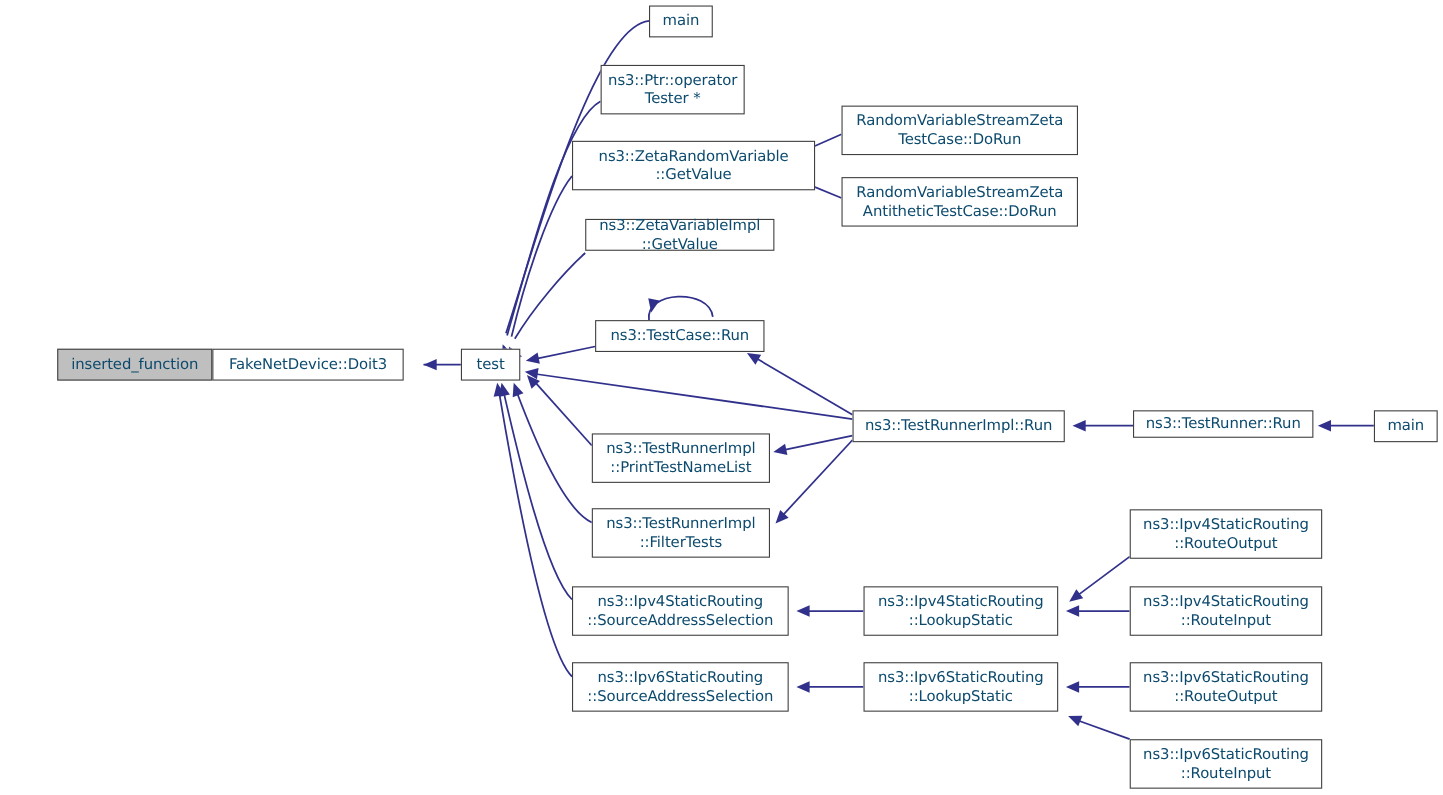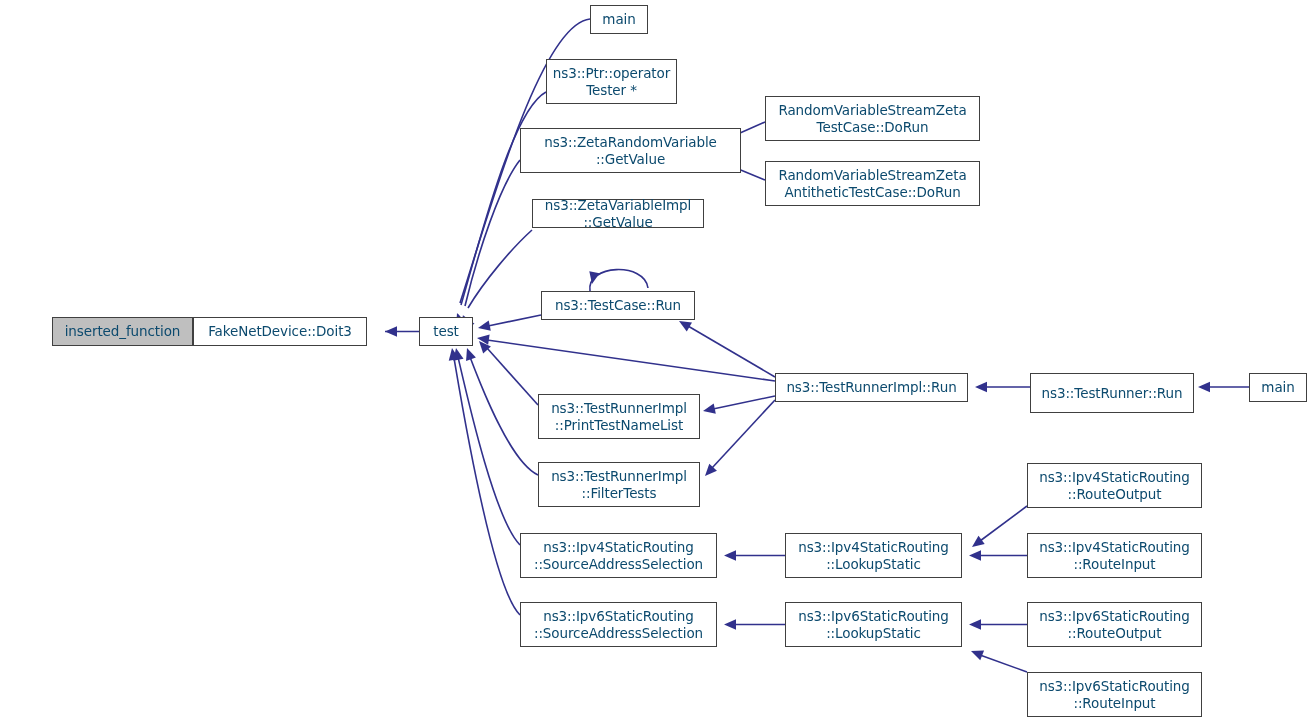--- a/index.html
+++ b/index.html
@@ -110,21 +110,21 @@
     <div class="node" style="left: 520px; top: 128px; width: 221px; height: 45px;">ns3::ZetaRandomVariable
 ::GetValue</div>
     <div class="node" style="left: 532px; top: 199px; width: 172px; height: 29px;">ns3::ZetaVariableImpl
 ::GetValue</div>
     <div class="node" style="left: 765px; top: 96px; width: 215px; height: 45px;">RandomVariableStreamZeta
 TestCase::DoRun</div>
     <div class="node" style="left: 765px; top: 161px; width: 215px; height: 45px;">RandomVariableStreamZeta
 AntitheticTestCase::DoRun</div>
     <div class="node" style="left: 541px; top: 291px; width: 154px; height: 29px;">ns3::TestCase::Run</div>
     <div class="node" style="left: 775px; top: 373px; width: 193px; height: 29px;">ns3::TestRunnerImpl::Run</div>
-    <div class="node" style="left: 1030px; top: 373px; width: 164px; height: 40px;">ns3::TestRunner::Run</div>
+    <div class="node" style="left: 1030px; top: 373px; width: 164px; height: 25px;">ns3::TestRunner::Run</div>
     <div class="node" style="left: 1249px; top: 373px; width: 58px; height: 29px;">main</div>
     <div class="node" style="left: 538px; top: 394px; width: 162px; height: 45px;">ns3::TestRunnerImpl
 ::PrintTestNameList</div>
     <div class="node" style="left: 538px; top: 462px; width: 162px; height: 45px;">ns3::TestRunnerImpl
 ::FilterTests</div>
     <div class="node" style="left: 520px; top: 533px; width: 197px; height: 45px;">ns3::Ipv4StaticRouting
 ::SourceAddressSelection</div>
     <div class="node" style="left: 520px; top: 602px; width: 197px; height: 45px;">ns3::Ipv6StaticRouting
 ::SourceAddressSelection</div>
     <div class="node" style="left: 785px; top: 533px; width: 177px; height: 45px;">ns3::Ipv4StaticRouting

